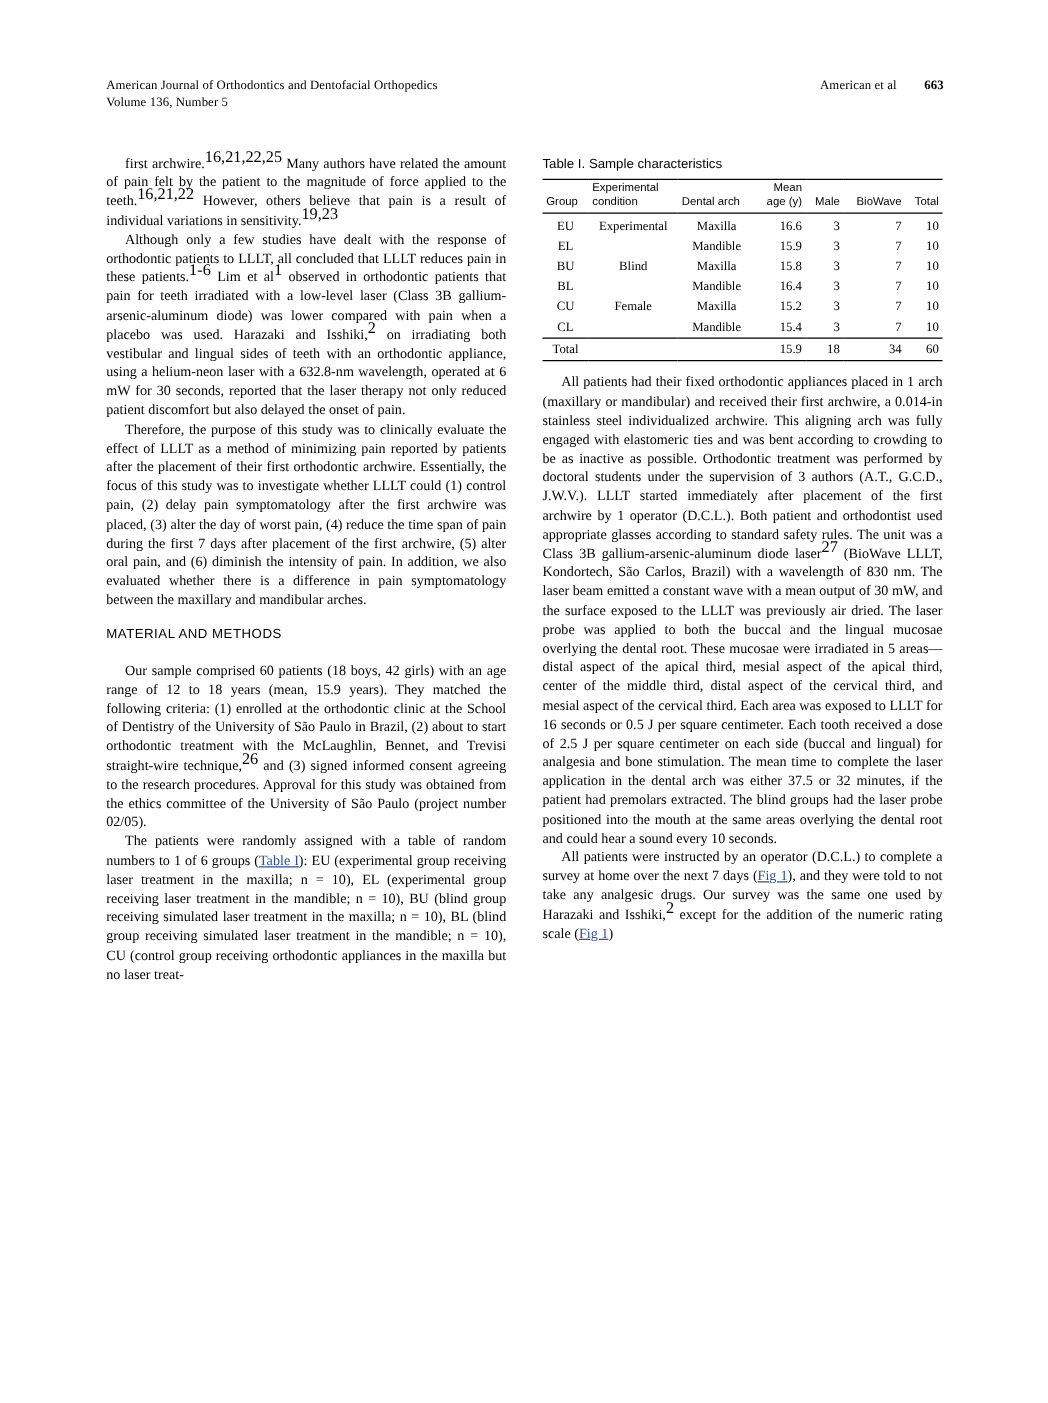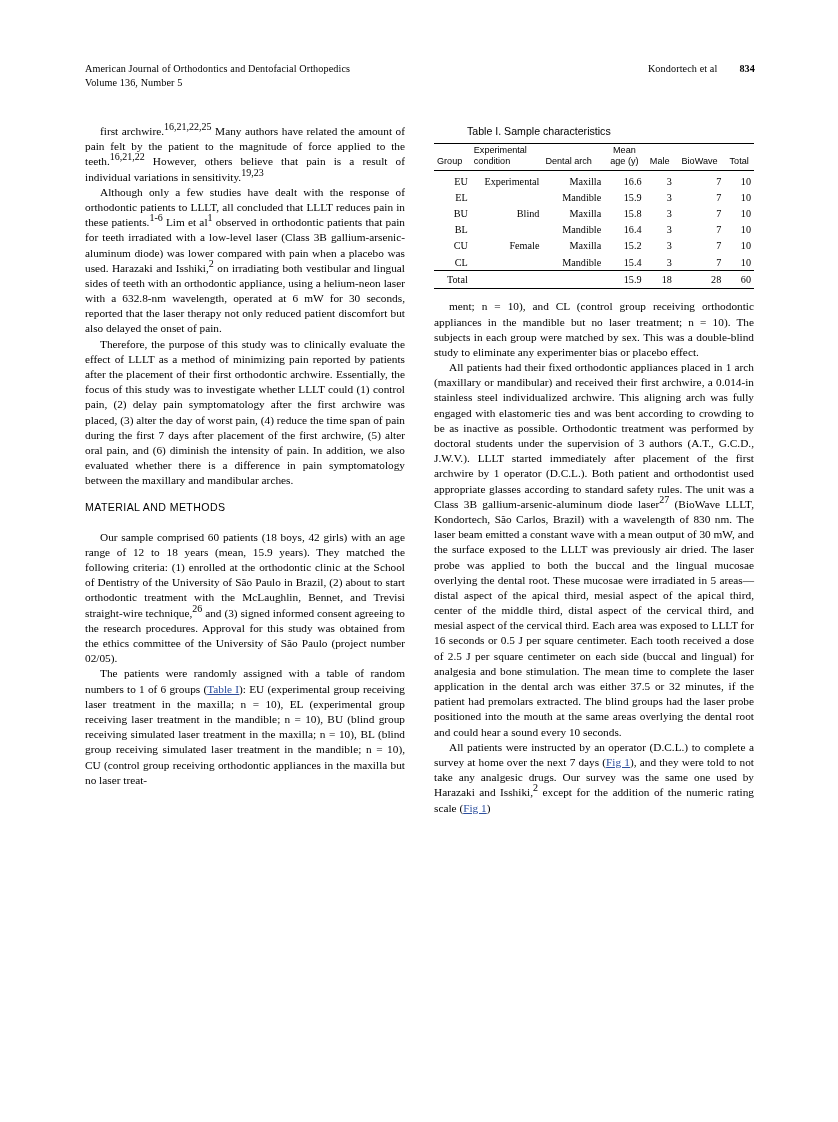--- a/index.html
+++ b/index.html
@@ -58,21 +58,21 @@
   .col-left { left: 85px; }
   .col-right { left: 434px; }
 
   p {
     margin: 0;
     text-indent: 15px;
   }
   p.noindent { text-indent: 0; }
 
   sup {
-    font-size: 10px;
+    font-size: 13px;
     vertical-align: super;
     line-height: 0;
   }
   .secthead {
     margin-top: 11px;
     margin-bottom: 16px;
     font-family: "Liberation Sans", sans-serif;
     font-size: 10.6px;
     letter-spacing: 0.4px;
     text-indent: 0;
@@ -83,46 +83,45 @@
   
   .table-wrap {
     margin-bottom: 10px;
   }
   .table-title {
     font-family: "Liberation Sans", sans-serif;
     font-size: 10.6px;
     margin-bottom: 5px;
     text-indent: 0;
     text-align: left;
-    margin-left: 33px;
   }
   .table-title .tnum { font-weight: normal; }
   .table-title .ttext { font-weight: normal; }
   table.sample {
     border-collapse: collapse;
     width: 320px;
     font-size: 10.2px;
     font-family: "Liberation Serif", serif;
   }
   table.sample th {
     font-weight: normal;
     font-family: "Liberation Sans", sans-serif;
     font-size: 9.1px;
     vertical-align: bottom;
     padding: 1px 3px 3px 3px;
-    text-align: center;
+    text-align: right;
     line-height: 1.2;
   }
   table.sample th.lft { text-align: left; }
   table.sample td {
     padding: 1.2px 3px;
     text-align: right;
     font-size: 10.2px;
   }
-  table.sample td.lft { text-align: right; }
+  table.sample td.lft { text-align: center; }
   table.sample thead tr.hdr {
     border-top: 1.1px solid #000;
     border-bottom: 0.8px solid #000;
   }
   table.sample tbody tr:first-child td { padding-top: 4px; }
   table.sample tr.total td {
     border-top: 0.8px solid #000;
     padding-top: 2px;
   }
   table.sample tbody { border-bottom: 1.1px solid #000; }
@@ -131,21 +130,21 @@
 <body>
 
 <div class="page">
 
   <div class="runhead">
     <div class="runhead-left">
       <div>American Journal of Orthodontics and Dentofacial Orthopedics</div>
       <div>Volume 136, Number 5</div>
     </div>
     <div class="runhead-right">
-      <span>Kondortech et al</span><span class="pageno">834</span>
+      <span>American et al</span><span class="pageno">663</span>
     </div>
   </div>
 
   <div class="col col-left">
     <p>first archwire.<sup>16,21,22,25</sup> Many authors have related the amount of pain felt by the patient to the magnitude of force applied to the teeth.<sup>16,21,22</sup> However, others believe that pain is a result of individual variations in sensitivity.<sup>19,23</sup></p>
     <p>Although only a few studies have dealt with the response of orthodontic patients to LLLT, all concluded that LLLT reduces pain in these patients.<sup>1-6</sup> Lim et al<sup>1</sup> observed in orthodontic patients that pain for teeth irradiated with a low-level laser (Class 3B gallium-arsenic-aluminum diode) was lower compared with pain when a placebo was used. Harazaki and Isshiki,<sup>2</sup> on irradiating both vestibular and lingual sides of teeth with an orthodontic appliance, using a helium-neon laser with a 632.8-nm wavelength, operated at 6 mW for 30 seconds, reported that the laser therapy not only reduced patient discomfort but also delayed the onset of pain.</p>
     <p>Therefore, the purpose of this study was to clinically evaluate the effect of LLLT as a method of minimizing pain reported by patients after the placement of their first orthodontic archwire. Essentially, the focus of this study was to investigate whether LLLT could (1) control pain, (2) delay pain symptomatology after the first archwire was placed, (3) alter the day of worst pain, (4) reduce the time span of pain during the first 7 days after placement of the first archwire, (5) alter oral pain, and (6) diminish the intensity of pain. In addition, we also evaluated whether there is a difference in pain symptomatology between the maxillary and mandibular arches.</p>
     <p class="secthead noindent">MATERIAL AND METHODS</p>
     <p>Our sample comprised 60 patients (18 boys, 42 girls) with an age range of 12 to 18 years (mean, 15.9 years). They matched the following criteria: (1) enrolled at the orthodontic clinic at the School of Dentistry of the University of São Paulo in Brazil, (2) about to start orthodontic treatment with the McLaughlin, Bennet, and Trevisi straight-wire technique,<sup>26</sup> and (3) signed informed consent agreeing to the research procedures. Approval for this study was obtained from the ethics committee of the University of São Paulo (project number 02/05).</p>
     <p>The patients were randomly assigned with a table of random numbers to 1 of 6 groups (<span class="ref">Table I</span>): EU (experimental group receiving laser treatment in the maxilla; n = 10), EL (experimental group receiving laser treatment in the mandible; n = 10), BU (blind group receiving simulated laser treatment in the maxilla; n = 10), BL (blind group receiving simulated laser treatment in the mandible; n = 10), CU (control group receiving orthodontic appliances in the maxilla but no laser treat-</p>
@@ -240,25 +239,24 @@
             <td>3</td>
             <td>7</td>
             <td>10</td>
           </tr>
           <tr class="total">
             <td class="lft">Total</td>
             <td class="lft"></td>
             <td class="lft"></td>
             <td>15.9</td>
             <td>18</td>
-            <td>28</td>
+            <td>34</td>
             <td>60</td>
           </tr>
         </tbody>
       </table>
     </div>
 
-    <p>ment; n = 10), and CL (control group receiving orthodontic appliances in the mandible but no laser treatment; n = 10). The subjects in each group were matched by sex. This was a double-blind study to eliminate any experimenter bias or placebo effect.</p>
     <p>All patients had their fixed orthodontic appliances placed in 1 arch (maxillary or mandibular) and received their first archwire, a 0.014-in stainless steel individualized archwire. This aligning arch was fully engaged with elastomeric ties and was bent according to crowding to be as inactive as possible. Orthodontic treatment was performed by doctoral students under the supervision of 3 authors (A.T., G.C.D., J.W.V.). LLLT started immediately after placement of the first archwire by 1 operator (D.C.L.). Both patient and orthodontist used appropriate glasses according to standard safety rules. The unit was a Class 3B gallium-arsenic-aluminum diode laser<sup>27</sup> (BioWave LLLT, Kondortech, São Carlos, Brazil) with a wavelength of 830 nm. The laser beam emitted a constant wave with a mean output of 30 mW, and the surface exposed to the LLLT was previously air dried. The laser probe was applied to both the buccal and the lingual mucosae overlying the dental root. These mucosae were irradiated in 5 areas—distal aspect of the apical third, mesial aspect of the apical third, center of the middle third, distal aspect of the cervical third, and mesial aspect of the cervical third. Each area was exposed to LLLT for 16 seconds or 0.5 J per square centimeter. Each tooth received a dose of 2.5 J per square centimeter on each side (buccal and lingual) for analgesia and bone stimulation. The mean time to complete the laser application in the dental arch was either 37.5 or 32 minutes, if the patient had premolars extracted. The blind groups had the laser probe positioned into the mouth at the same areas overlying the dental root and could hear a sound every 10 seconds.</p>
     <p>All patients were instructed by an operator (D.C.L.) to complete a survey at home over the next 7 days (<span class="ref">Fig 1</span>), and they were told to not take any analgesic drugs. Our survey was the same one used by Harazaki and Isshiki,<sup>2</sup> except for the addition of the numeric rating scale (<span class="ref">Fig 1</span>)</p>
   </div>
 
 </div>
 
 </body></html>

